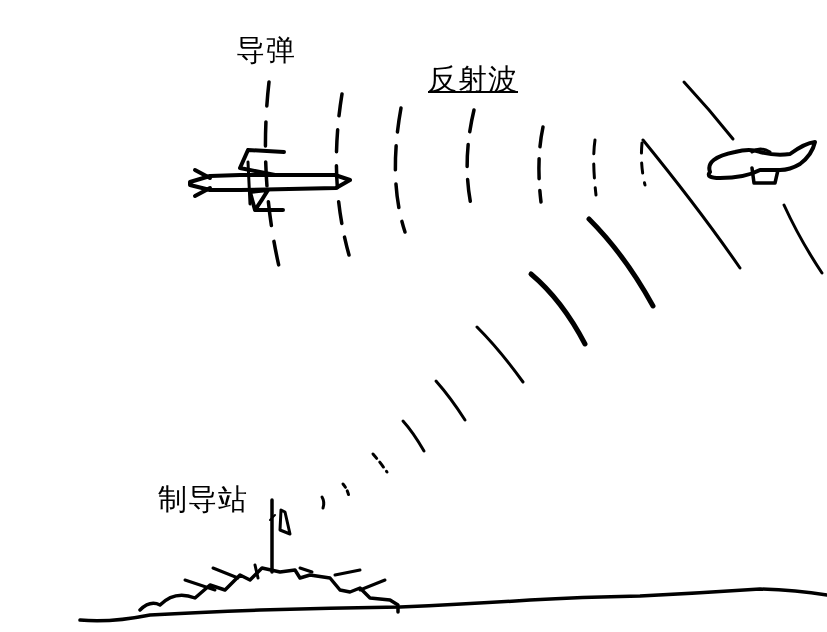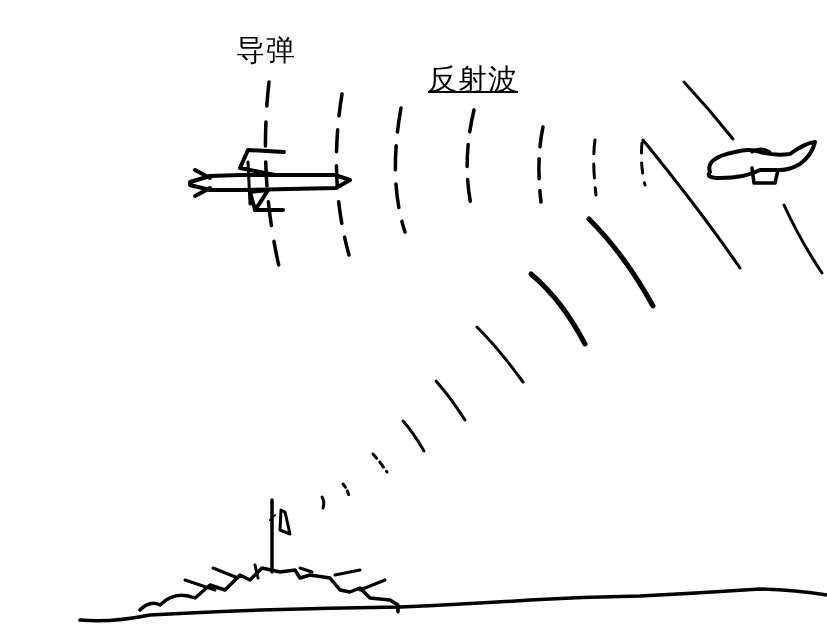--- a/index.html
+++ b/index.html
@@ -95,13 +95,14 @@
       <path class="ink" d="M300 568 L312 572" stroke-width="3"></path>
       <path class="ink" d="M335 575 L360 570" stroke-width="3"></path>
       <path class="ink" d="M360 590 L385 580" stroke-width="3"></path>
     </g>
 
     <path class="ink" d="M80 620 Q110 623 150 615 Q200 612 260 610 Q330 608 400 607 Q470 604 530 600 Q580 597 640 596 Q700 593 760 589 Q795 590 827 595" stroke-width="3.5"></path>
   </svg>
 
   <div class="label" id="lbl-missile">导弹</div>
   <div class="label" id="lbl-reflected">反射波</div>
+  <div class="label" id="lbl-station">制导站</div>
 </div>
 
 </body></html>

